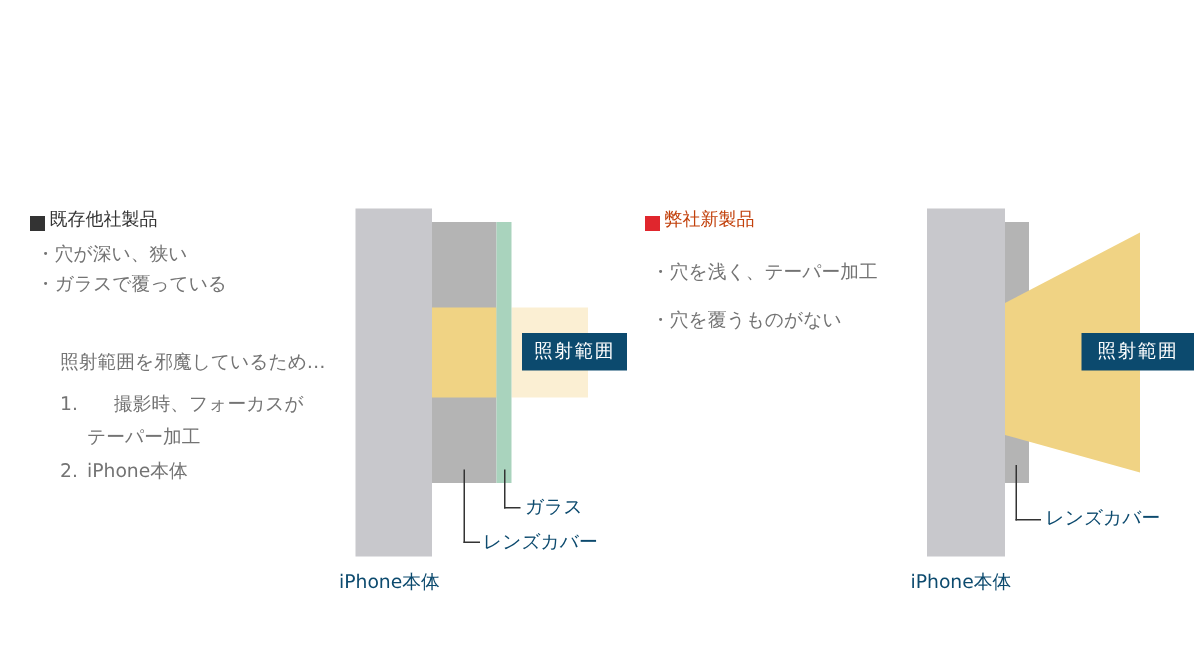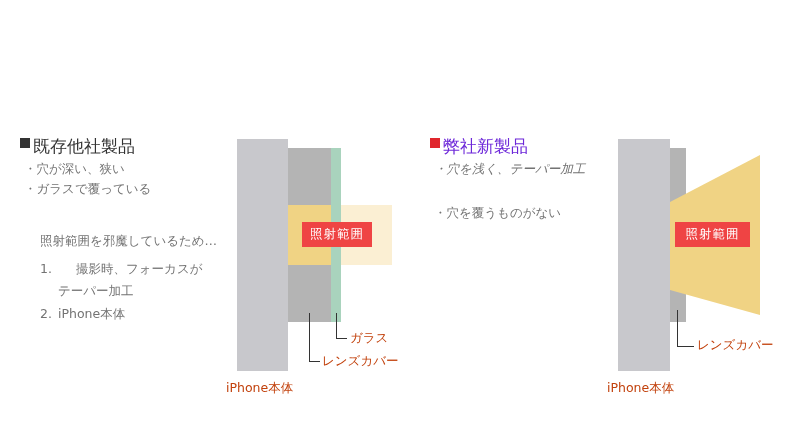--- a/index.html
+++ b/index.html
@@ -1,26 +1,26 @@
 <!DOCTYPE html>
 <html><head>
 <meta charset="utf-8">
 <style>
   html, body { margin:0; padding:0; background:#ffffff; }
   body { width:800px; height:442px; position:relative; overflow:hidden;
          font-family:"DejaVu Sans", "Liberation Sans", sans-serif; color:#333333; }
   .abs { position:absolute; }
-  .heading { font-size:17px; line-height:16px; white-space:nowrap; display:flex; align-items:flex-start; }
+  .heading { font-size:12px; line-height:16px; white-space:nowrap; display:flex; align-items:flex-end; }
   .sq { display:inline-block; width:10px; height:10px; margin-right:3px; }
   .txt { font-size:12.5px; line-height:18px; white-space:nowrap; color:#737373; }
   .block { position:absolute; }
-  .label-box { position:absolute; background:#ef4444; color:#ffffff; font-size:12.5px;
-               display:flex; align-items:center; justify-content:center; letter-spacing:1px; }
+  .label-box { position:absolute; background:#0c4a6e; color:#ffffff; font-size:12.5px;
+               display:flex; align-items:center; justify-content:center; letter-spacing:1px;margin-left:46px; }
   .leader { position:absolute; border-left:1.5px solid #333; border-bottom:1.5px solid #333; }
-  .cap { position:absolute; font-size:12.5px; white-space:nowrap; color:#c2410c; line-height:16px; }
+  .cap { position:absolute; font-size:12.5px; white-space:nowrap; color:#0c4a6e; line-height:16px; }
 </style>
 </head>
 <body>
 
 <div class="abs" style="left:20px; top:138px;">
   <div class="heading">
     <span class="sq" style="background:#333333;"></span>
     <span>既存他社製品</span>
   </div>
 </div>
@@ -44,26 +44,26 @@
   <div class="label-box" style="left:302px; top:222px; width:70px; height:25px;">照射範囲</div>
 
   <div class="leader" style="left:336px; top:313px; width:10px; height:25px;"></div>
   <div class="cap" style="left:350px; top:330px;">ガラス</div>
   <div class="leader" style="left:309px; top:313px; width:10px; height:48px;"></div>
   <div class="cap" style="left:322px; top:353px;">レンズカバー</div>
   <div class="cap" style="left:226px; top:380px;">iPhone本体</div>
 </div>
 
 <div class="abs" style="left:430px; top:138px;">
-  <div class="heading" style="color:#6d28d9;">
+  <div class="heading" style="color:#c2410c;">
     <span class="sq" style="background:#e0262d;"></span>
     <span>弊社新製品</span>
   </div>
 </div>
-<div class="abs txt" style="left:434px; top:160px;font-style:italic;">・穴を浅く、テーパー加工</div>
+<div class="abs txt" style="left:434px; top:172px;">・穴を浅く、テーパー加工</div>
 <div class="abs txt" style="left:434px; top:180px;margin-top:24px;">・穴を覆うものがない</div>
 
 <div>
   <div class="block" style="left:618px; top:139px; width:52px; height:232px; background:#c8c8cc;"></div>
   <div class="block" style="left:670px; top:148px; width:16px; height:174px; background:#b4b4b4;"></div>
   <svg class="block" style="left:670px; top:150px;" width="92" height="170" viewBox="0 0 92 170">
     <polygon points="0,52 90,5 90,165 0,140" fill="#f0d384"></polygon>
   </svg>
   <div class="label-box" style="left:675px; top:222px; width:75px; height:25px;">照射範囲</div>
 

